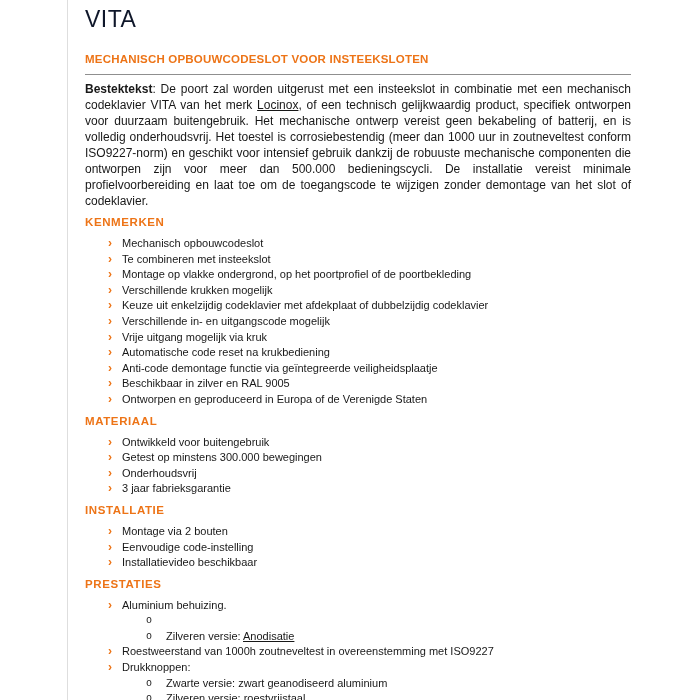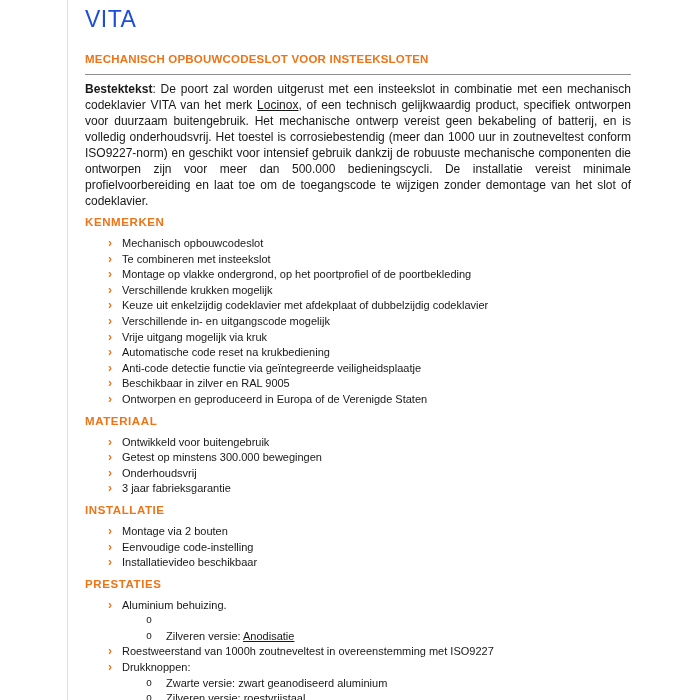--- a/index.html
+++ b/index.html
@@ -17,21 +17,21 @@
     position: absolute; left: 67px; top: 0;
     height: 700px; width: 1px; background: #dedede;
   }
   .content {
     position: absolute; left: 85px; top: 0; width: 546px;
   }
   .title {
     margin: 6px 0 0 0;
     font-weight: 400;
     font-size: 23px; line-height: 26px;
-    color: #1d4ed8;
+    color: #0f172a;
     letter-spacing: 0.5px;
   }
   .subtitle {
     margin: 20px 0 0 0;
     font-size: 11.5px; line-height: 14px;
     font-weight: bold;
     color: var(--accent);
     letter-spacing: 0.2px;
   }
   .divider {
@@ -115,21 +115,21 @@
           <li class="item">
             <span class="bullet">›</span>
             <span class="item-text"><span>Vrije uitgang mogelijk via kruk</span></span>
           </li>
           <li class="item">
             <span class="bullet">›</span>
             <span class="item-text"><span>Automatische code reset na krukbediening</span></span>
           </li>
           <li class="item">
             <span class="bullet">›</span>
-            <span class="item-text"><span>Anti-code detectie functie via geïntegreerde veiligheidsplaatje</span></span>
+            <span class="item-text"><span>Anti-code demontage functie via geïntegreerde veiligheidsplaatje</span></span>
           </li>
           <li class="item">
             <span class="bullet">›</span>
             <span class="item-text"><span>Beschikbaar in zilver en RAL 9005</span></span>
           </li>
           <li class="item">
             <span class="bullet">›</span>
             <span class="item-text"><span>Ontworpen en geproduceerd in Europa of de Verenigde Staten</span></span>
           </li>
         </ul>

